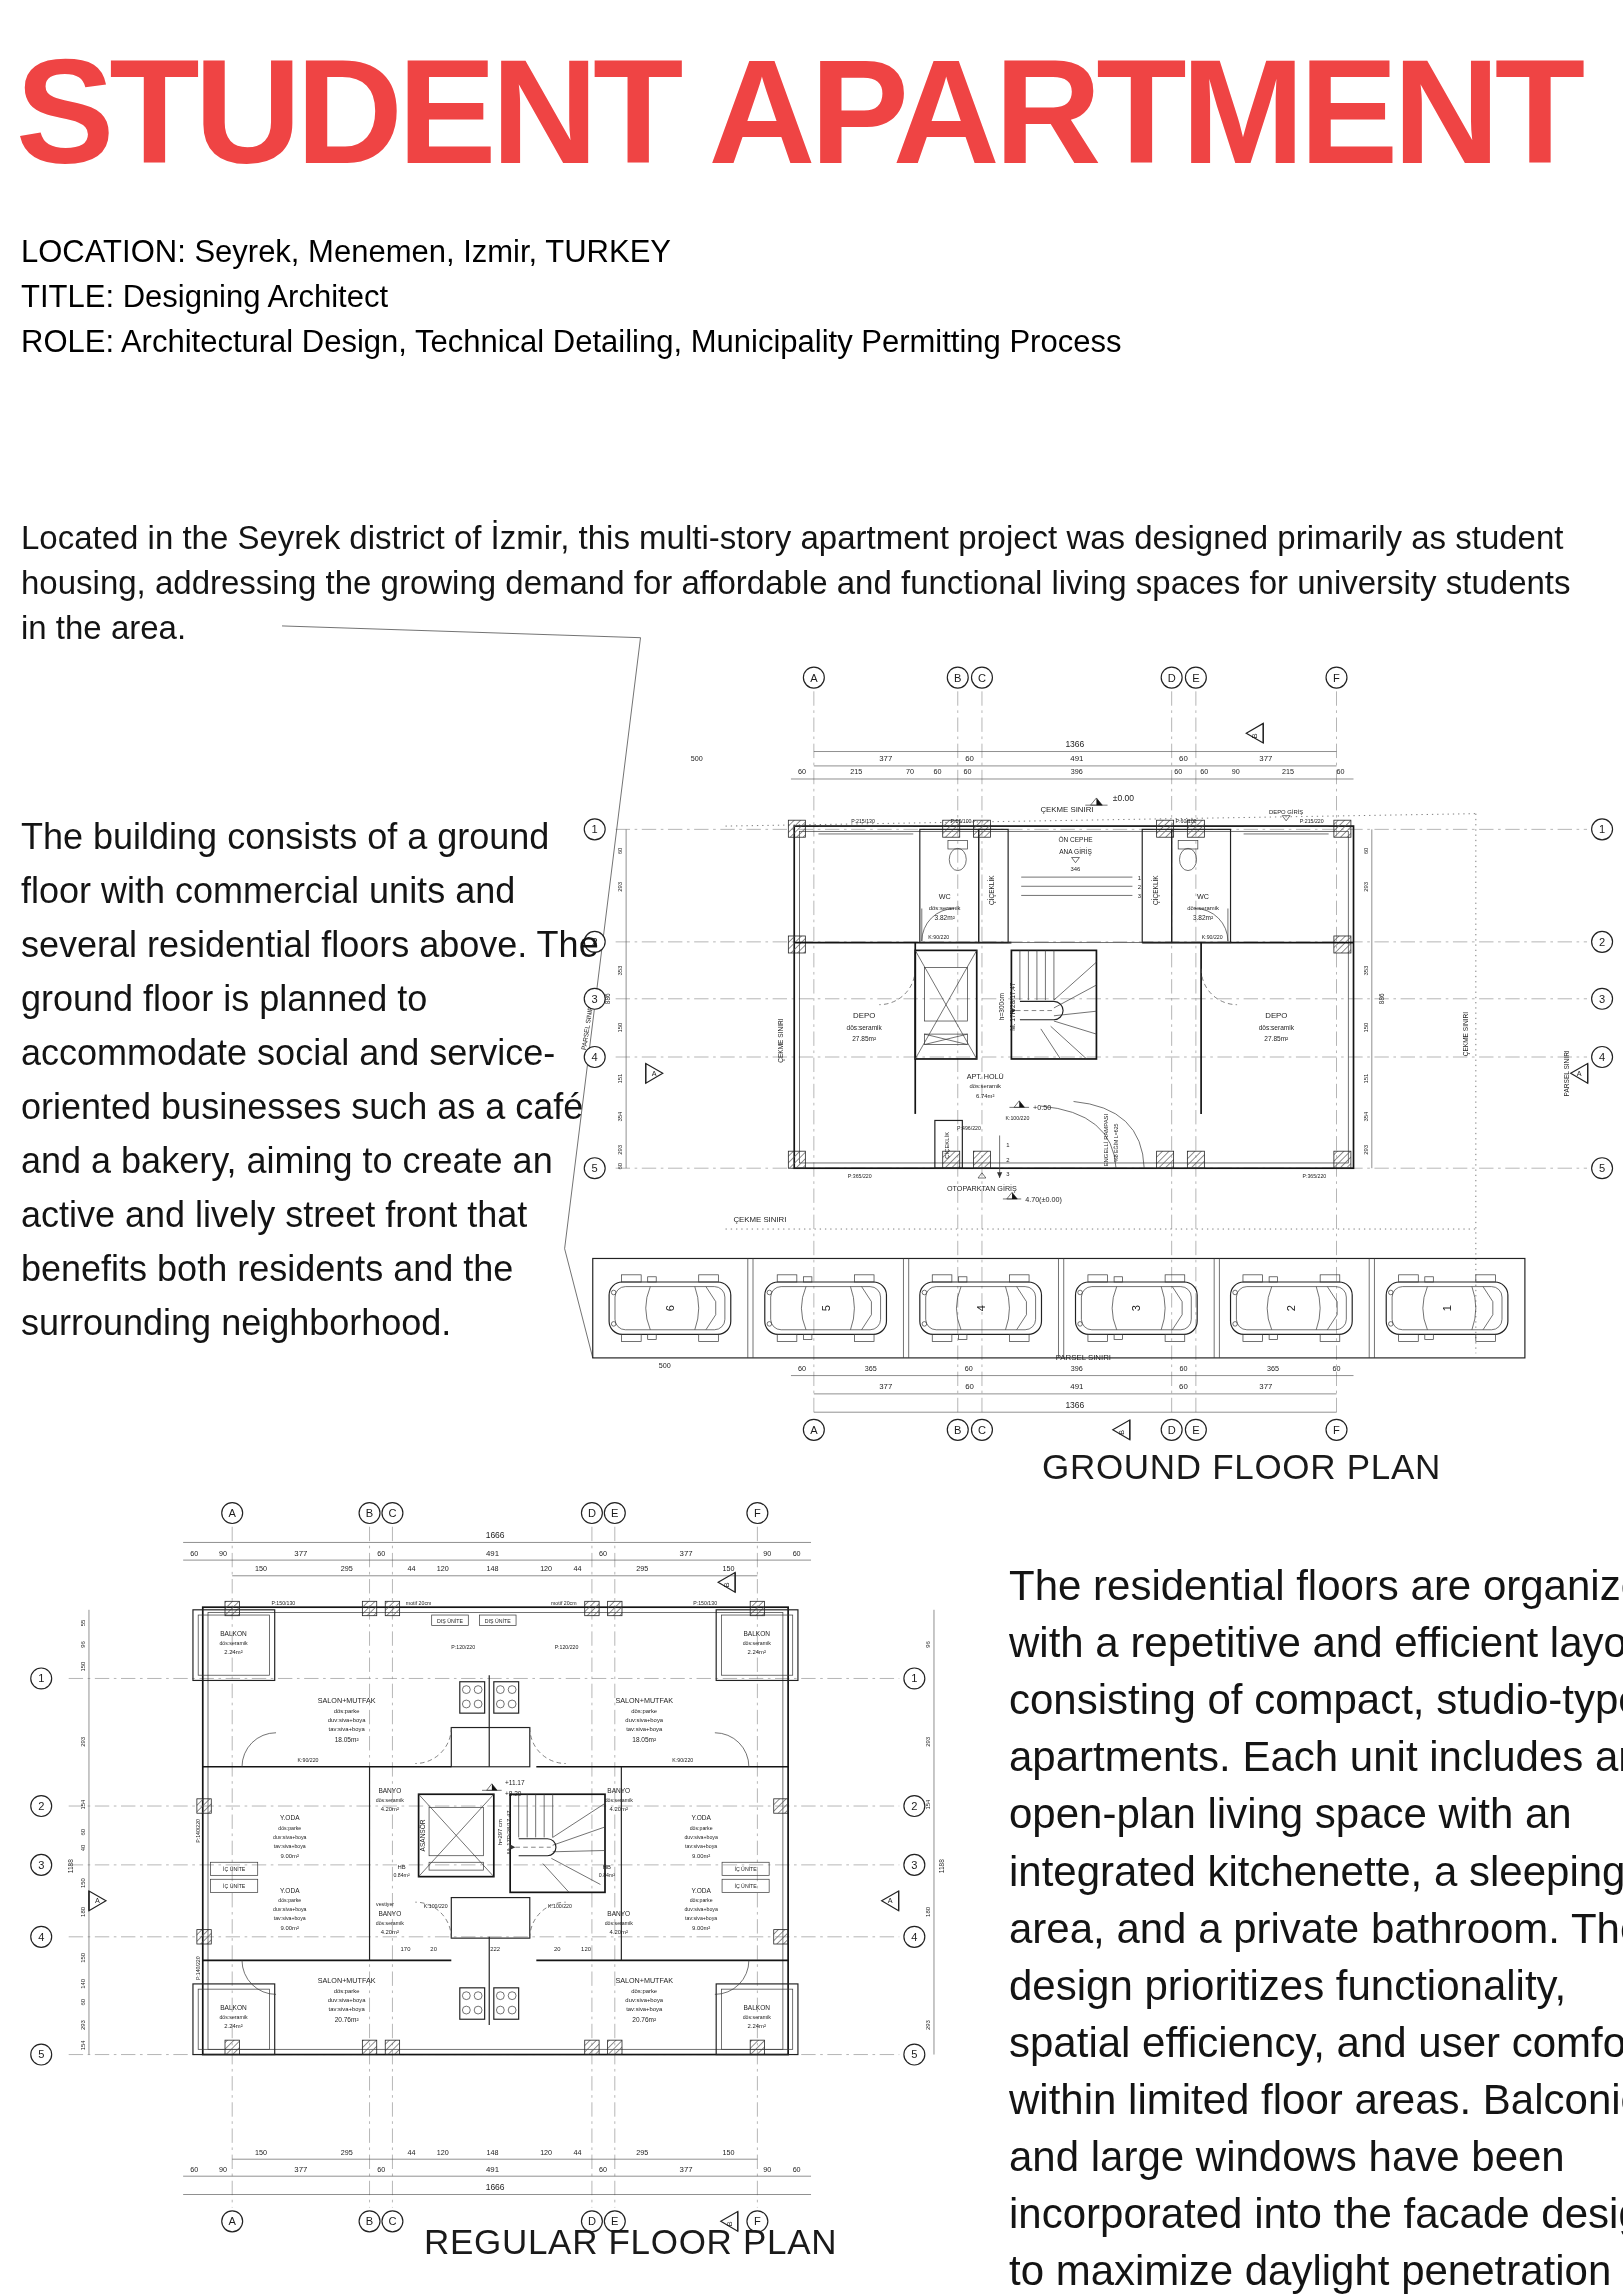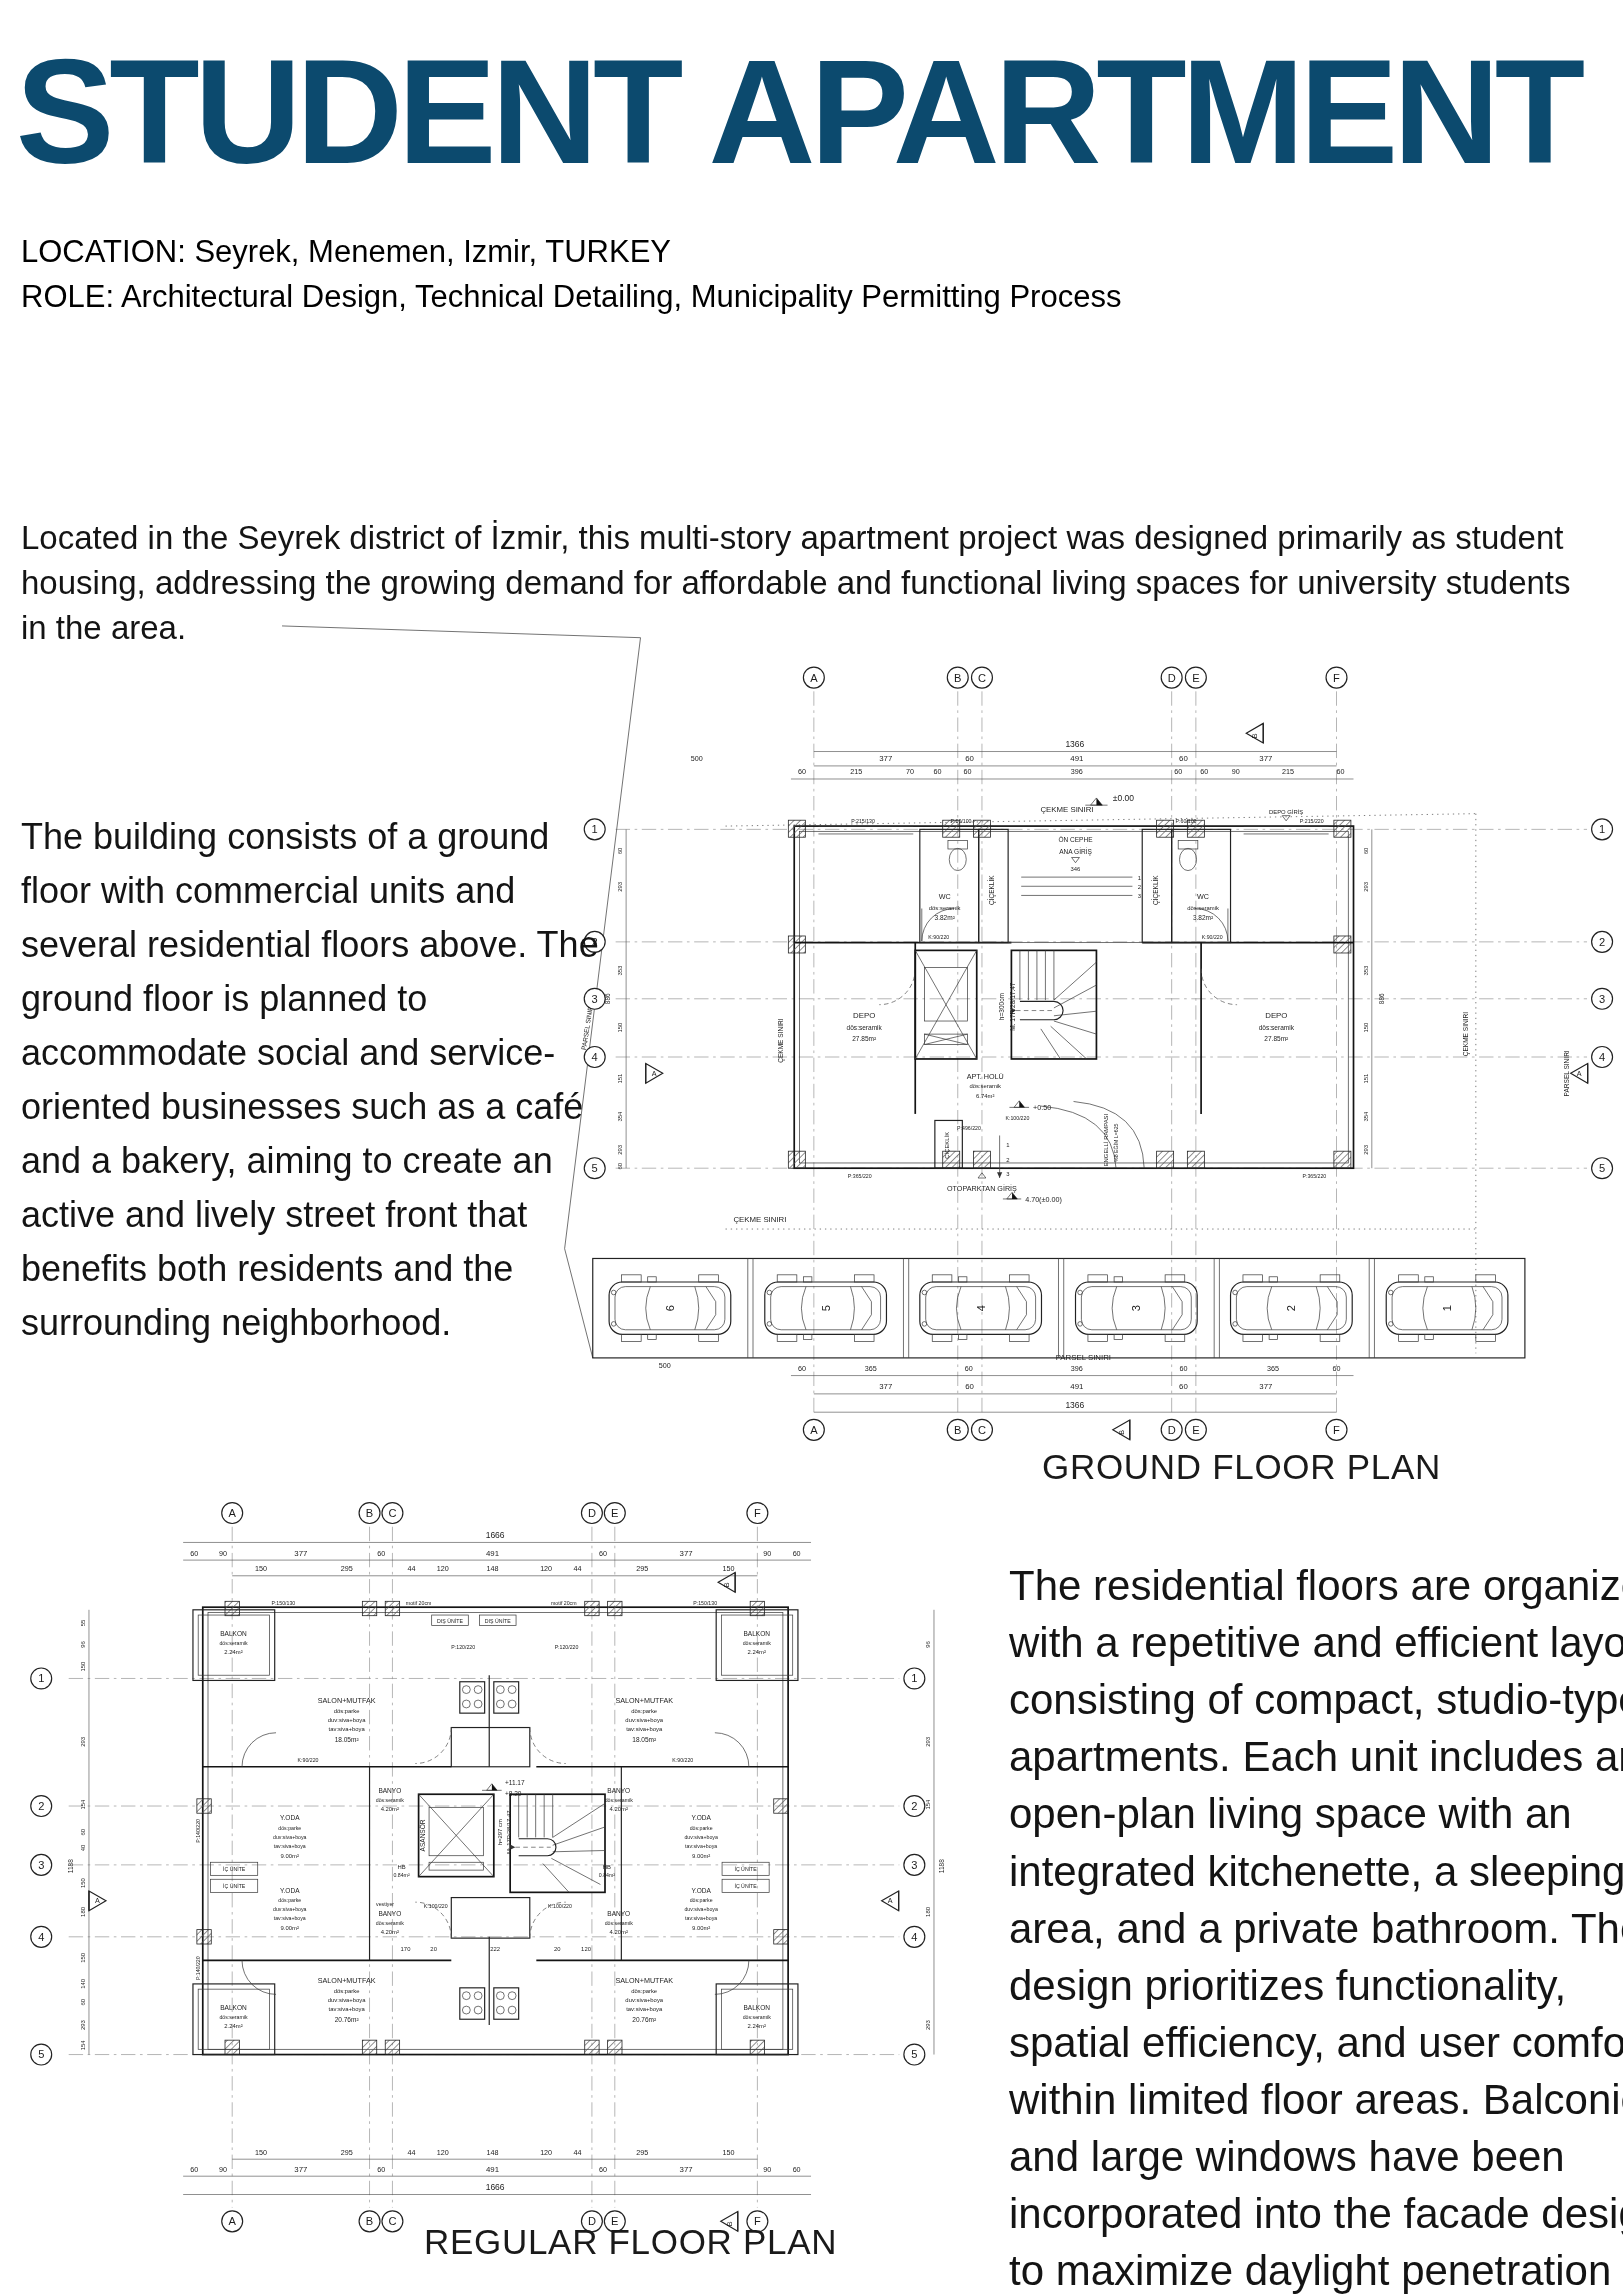--- a/index.html
+++ b/index.html
@@ -1,18 +1,18 @@
 <!DOCTYPE html>
 <html style="font-size:10.5px"><head>
 <meta charset="utf-8">
 <style>
   html,body{margin:0;padding:0;background:#fff;}
   body{width:1623px;height:2295px;position:relative;font-family:"Liberation Sans",sans-serif;color:#111;overflow:hidden;}
   .abs{position:absolute;}
-  #main-title{left:15.7px;top:34px;width:1603px;font-size:148px;font-weight:900;letter-spacing:-5.2px;white-space:nowrap;color:#0c4a6e;line-height:1.05;}
+  #main-title{left:15.7px;top:34px;width:1603px;font-size:148px;font-weight:900;letter-spacing:-5.2px;white-space:nowrap;color:#ef4444;line-height:1.05;}
   .meta{left:21px;top:230px;width:1368px;font-size:31px;line-height:1.45;font-weight:400;color:#000000;}
   .para{font-weight:400;color:#141414;}
   #intro{left:21px;top:486px;width:1577px;font-size:33px;line-height:1.37;margin-top:29px;}
   #left-block{left:21px;top:810px;width:592px;font-size:36px;line-height:1.5;}
   #right-block{left:1009px;top:1557px;width:660px;font-size:42px;line-height:1.36;}
   .plan-title{font-size:35px;font-weight:300;letter-spacing:0.7px;color:#1a1a1a;white-space:nowrap;}
   #gp-title{left:1042px;top:1447px;}
   #rp-title{left:424px;top:2222px;}
   svg{position:absolute;}
   svg text{font-family:"Liberation Sans",sans-serif;fill:#1c1c1c;}
@@ -818,20 +818,21 @@
     <path d="M1102,3395 l26,-15 v30 z" class="med"></path>
       <line class="med" x1="1128" y1="3380" x2="1128" y2="3410"></line>
     <text class="r11" transform="rotate(-90 1119 3399)" x="1119" y="3399" text-anchor="middle">B</text>
   </g>
 </svg>
 
 <div class="abs" id="main-title">STUDENT APARTMENT</div>
 
 <div class="abs meta">
   <div>LOCATION: Seyrek, Menemen, Izmir, TURKEY</div>
+  <div>TITLE: Designing Architect</div>
   <div>ROLE: Architectural Design, Technical Detailing, Municipality Permitting Process</div>
 </div>
 
 <div class="abs para" id="intro">Located in the Seyrek district of İzmir, this multi-story apartment project was designed primarily as student housing, addressing the growing demand for affordable and functional living spaces for university students in the area.</div>
 <div class="abs para" id="left-block">The building consists of a ground floor with commercial units and several residential floors above. The ground floor is planned to accommodate social and service-oriented businesses such as a café and a bakery, aiming to create an active and lively street front that benefits both residents and the surrounding neighborhood.</div>
 <div class="abs para" id="right-block">The residential floors are organized with a repetitive and efficient layout consisting of compact, studio-type apartments. Each unit includes an open-plan living space with an integrated kitchenette, a sleeping area, and a private bathroom. The design prioritizes functionality, spatial efficiency, and user comfort within limited floor areas. Balconies and large windows have been incorporated into the facade design to maximize daylight penetration and natural ventilation for each unit, enhancing indoor environmental quality</div>
 
 <div class="abs plan-title" id="gp-title">GROUND FLOOR PLAN</div>
 <div class="abs plan-title" id="rp-title">REGULAR FLOOR PLAN</div>
 

